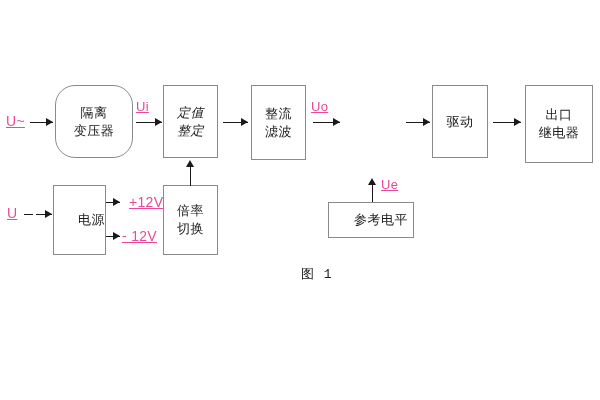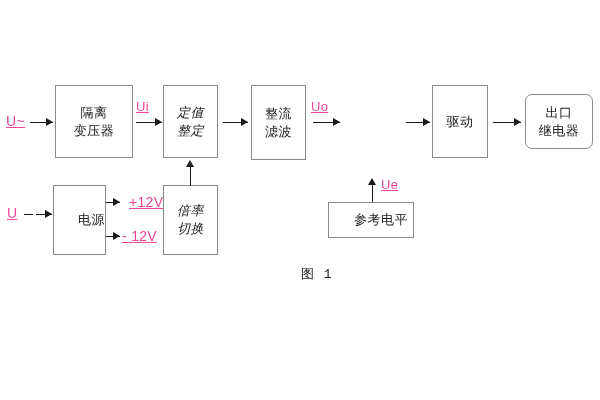--- a/index.html
+++ b/index.html
@@ -78,21 +78,21 @@
 <body>
 
 <div id="canvas">
 
   <div class="lbl big" style="left:6px;top:113px;">U~</div>
   <div class="harrow" style="left:30px;top:118px;width:23px;">
     <div class="shaft" style="width:23px;"></div>
       <div class="head"></div>
   </div>
 
-  <div class="box" style="left:55px;top:85px;width:78px;height:73px;">
+  <div class="box" style="left:55px;top:85px;width:78px;height:73px;border-radius:20px;">
     <span class="ln">隔离</span>
     <span class="ln">变压器</span>
   </div>
 
   <div class="lbl" style="left:136px;top:99px;">Ui</div>
   <div class="harrow" style="left:136px;top:118px;width:26px;">
     <div class="shaft" style="width:26px;"></div>
       <div class="head"></div>
   </div>
 
@@ -125,21 +125,21 @@
 
   <div class="box single" style="left:432px;top:85px;width:56px;height:73px;">
     <span class="ln">驱动</span>
   </div>
 
   <div class="harrow" style="left:493px;top:118px;width:28px;">
     <div class="shaft" style="width:28px;"></div>
       <div class="head"></div>
   </div>
 
-  <div class="box" style="left:525px;top:94px;width:68px;height:55px;border-radius:7px;">
+  <div class="box" style="left:525px;top:85px;width:68px;height:78px;">
     <span class="ln">出口</span>
     <span class="ln">继电器</span>
   </div>
 
   <div class="lbl big" style="left:7px;top:205px;">U</div>
   <div class="dash" style="left:24px;top:214px;width:9px;"></div>
   <div class="harrow" style="left:36px;top:210px;width:16px;">
     <div class="shaft" style="width:16px;"></div>
       <div class="head"></div>
   </div>
@@ -153,21 +153,21 @@
       <div class="head"></div>
   </div>
   <div class="lbl big" style="left:129px;top:194px;">+12V</div>
 
   <div class="harrow" style="left:106px;top:232px;width:14px;">
     <div class="shaft" style="width:14px;"></div>
       <div class="head"></div>
   </div>
   <div class="lbl big" style="left:122px;top:228px;">- 12V</div>
 
-  <div class="box" style="left:163px;top:185px;width:55px;height:70px;font-style:italic;">
+  <div class="box" style="left:163px;top:185px;width:55px;height:70px;">
     <span class="ln">倍率</span>
     <span class="ln">切换</span>
   </div>
 
   <div class="varrow" style="left:186px;top:160px;height:26px;">
     <div class="shaft" style="height:22px;"></div>
       <div class="head"></div>
   </div>
 
   <div class="box single" style="left:328px;top:202px;width:86px;height:36px;padding-left:20px;">

